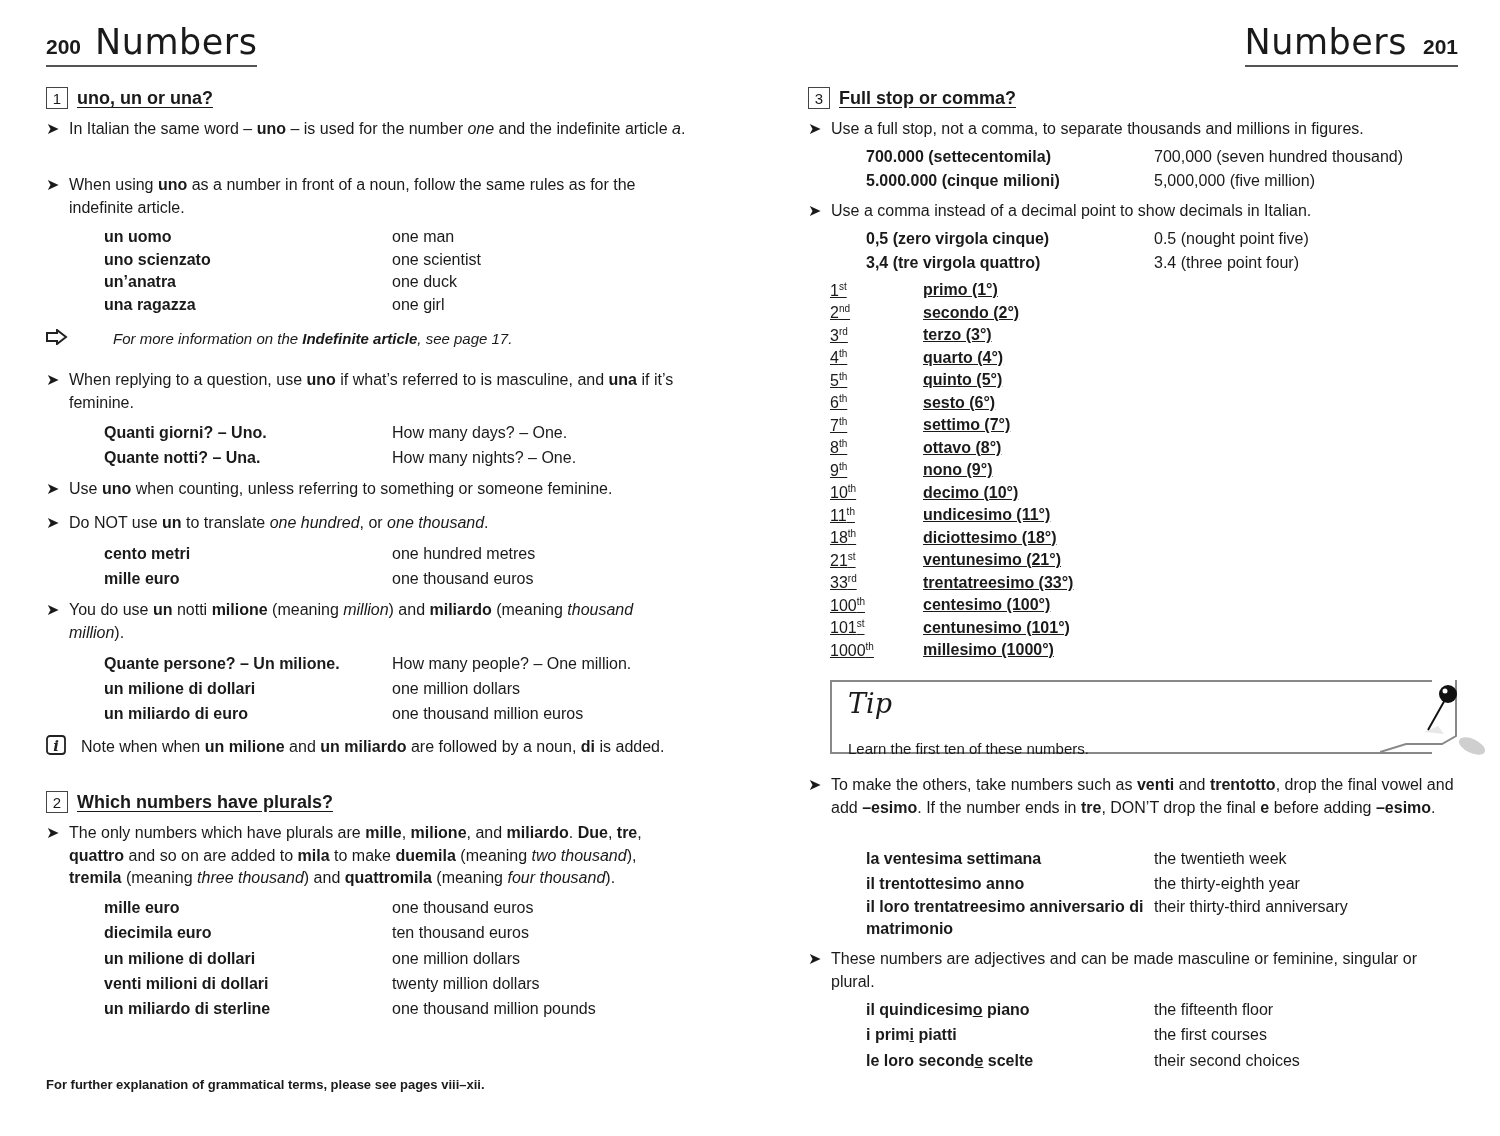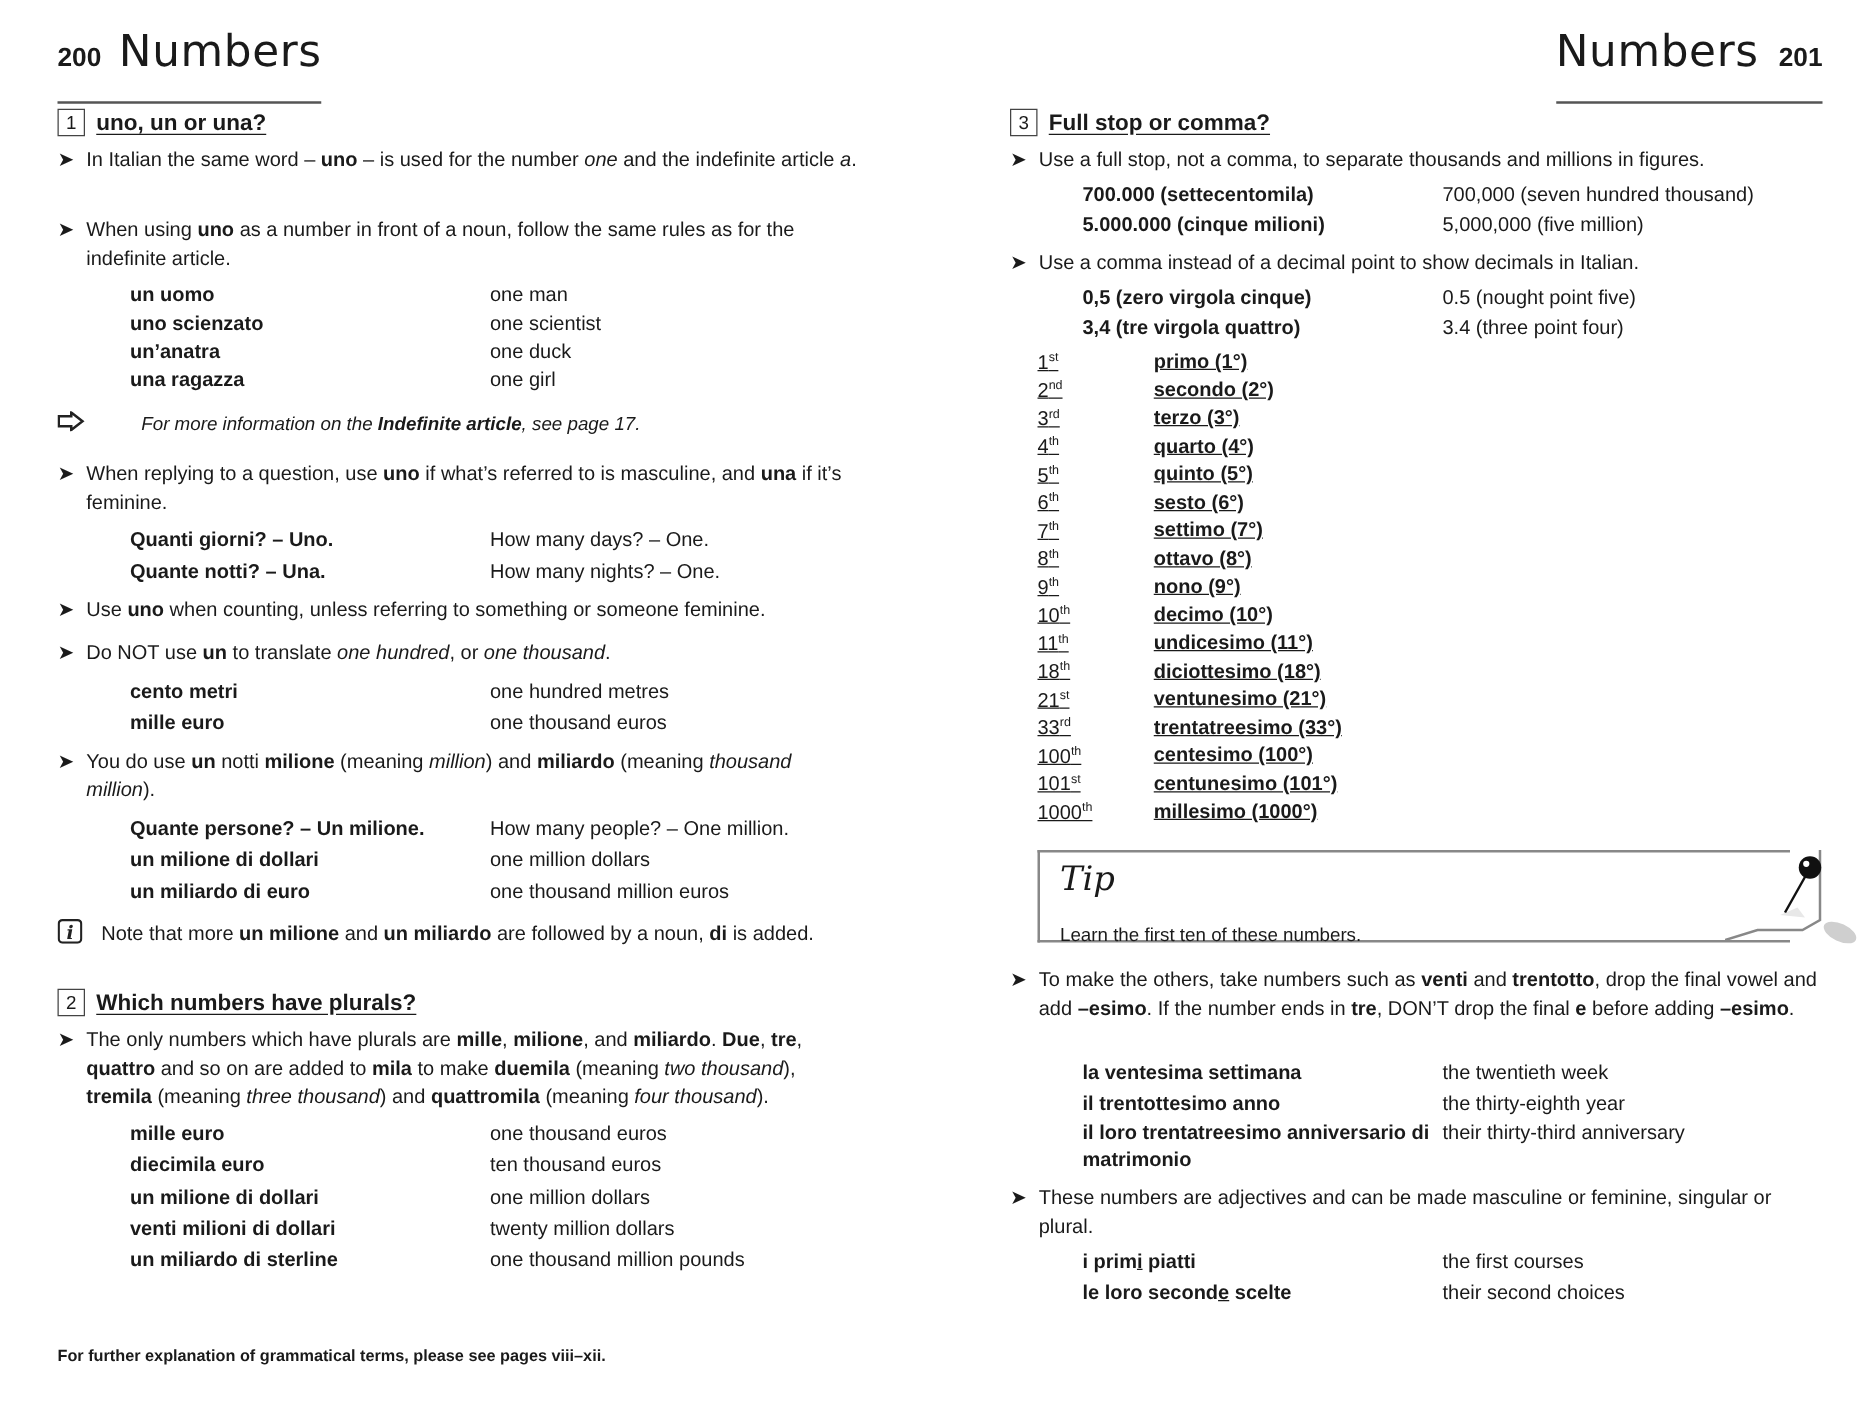--- a/index.html
+++ b/index.html
@@ -3,21 +3,21 @@
 <meta charset="utf-8">
 <style>
   html, body { margin:0; padding:0; background:#ffffff; }
   body { width:1500px; height:1136px; position:relative; overflow:hidden;
          font-family:"Liberation Sans", sans-serif; color:#1a1a1a; }
   .page { position:absolute; top:0; height:1136px; }
   .page.left { left:46px; width:640px; }
   .page.right { left:808px; width:650px; }
 
   .running-head { position:absolute; top:22px; display:flex; align-items:baseline;
-                  border-bottom:2px solid #555; padding-bottom:19px; }
+                  border-bottom:2px solid #555; padding-bottom:3px; }
   .left .running-head { left:0; }
   .right .running-head { right:0; }
   .pg-num { font-weight:bold; font-size:21px; }
   .pg-title { font-size:35px; font-family:"DejaVu Sans", sans-serif; font-weight:normal; letter-spacing:0.5px; }
   .left .pg-num { margin-right:14px; }
   .right .pg-num { margin-left:16px; }
 
   .abs { position:absolute; left:0; right:0; }
   .sec-head { display:flex; align-items:center; font-size:18px; font-weight:bold; }
   .sec-num { border:1.5px solid #444; width:20px; height:20px; display:inline-flex;
@@ -166,21 +166,21 @@
       </div>
   </div>
 
   <div class="abs note" style="top:735px;font-size:16px">
     <span class="ic">
       <svg width="20" height="20" viewBox="0 0 20 20">
           <rect x="1" y="1" width="18" height="18" rx="3" fill="none" stroke="#222" stroke-width="1.8"></rect>
           <text x="10" y="16" font-size="15" font-style="italic" font-weight="bold" text-anchor="middle" fill="#222" font-family="DejaVu Serif, serif">i</text>
         </svg>
     </span>
-    <span><span>Note that more </span><span class="b">un milione</span><span> and </span><span class="b">un miliardo</span><span> are followed by a noun, </span><span class="b">di</span><span> is added.</span></span>
+    <span><span>Note when when </span><span class="b">un milione</span><span> and </span><span class="b">un miliardo</span><span> are followed by a noun, </span><span class="b">di</span><span> is added.</span></span>
   </div>
 
   <div class="abs sec-head" style="top:791px">
     <span class="sec-num">2</span>
     <span class="sec-title">Which numbers have plurals?</span>
   </div>
 
   <div class="abs bullet" style="top:822px">
     <span class="arrow">➤</span>
     <span class="txt"><span>The only numbers which have plurals are </span><span class="b">mille</span><span>, </span><span class="b">milione</span><span>, and </span><span class="b">miliardo</span><span>. </span><span class="b">Due</span><span>, </span><span class="b">tre</span><span>, </span><span class="b">quattro</span><span> and so on are added to </span><span class="b">mila</span><span> to make </span><span class="b">duemila</span><span> (meaning </span><span class="i">two thousand</span><span>), </span><span class="b">tremila</span><span> (meaning </span><span class="i">three thousand</span><span>) and </span><span class="b">quattromila</span><span> (meaning </span><span class="i">four thousand</span><span>).</span></span>
@@ -359,20 +359,24 @@
       </div>
   </div>
 
   <div class="abs bullet" style="top:948px">
     <span class="arrow">➤</span>
     <span class="txt">These numbers are adjectives and can be made masculine or feminine, singular or plural.</span>
   </div>
 
   <div class="abs ex" style="top:997px;line-height:25.3px">
     <div class="row">
+        <span class="it"><span>il quindicesim</span><span class="u">o</span><span> piano</span></span>
+        <span class="en">the fifteenth floor</span>
+      </div>
+    <div class="row">
         <span class="it"><span>i prim</span><span class="u">i</span><span> piatti</span></span>
         <span class="en">the first courses</span>
       </div>
     <div class="row">
         <span class="it"><span>le loro second</span><span class="u">e</span><span> scelte</span></span>
         <span class="en">their second choices</span>
       </div>
   </div>
 </div>
 

